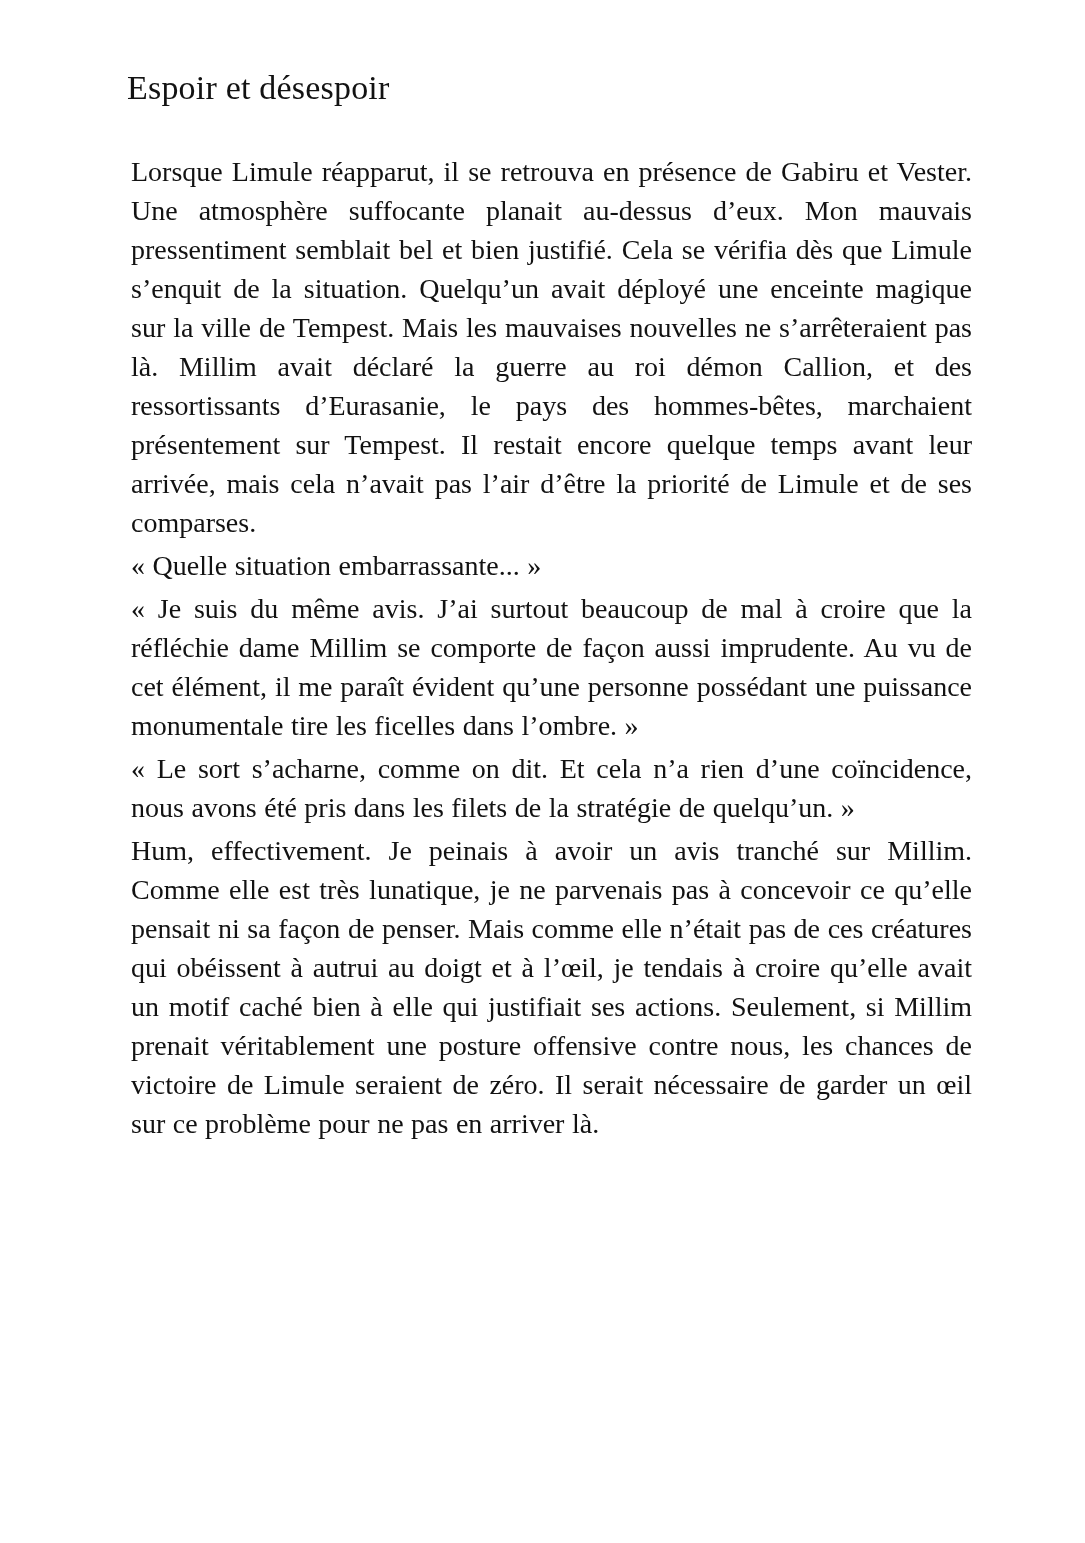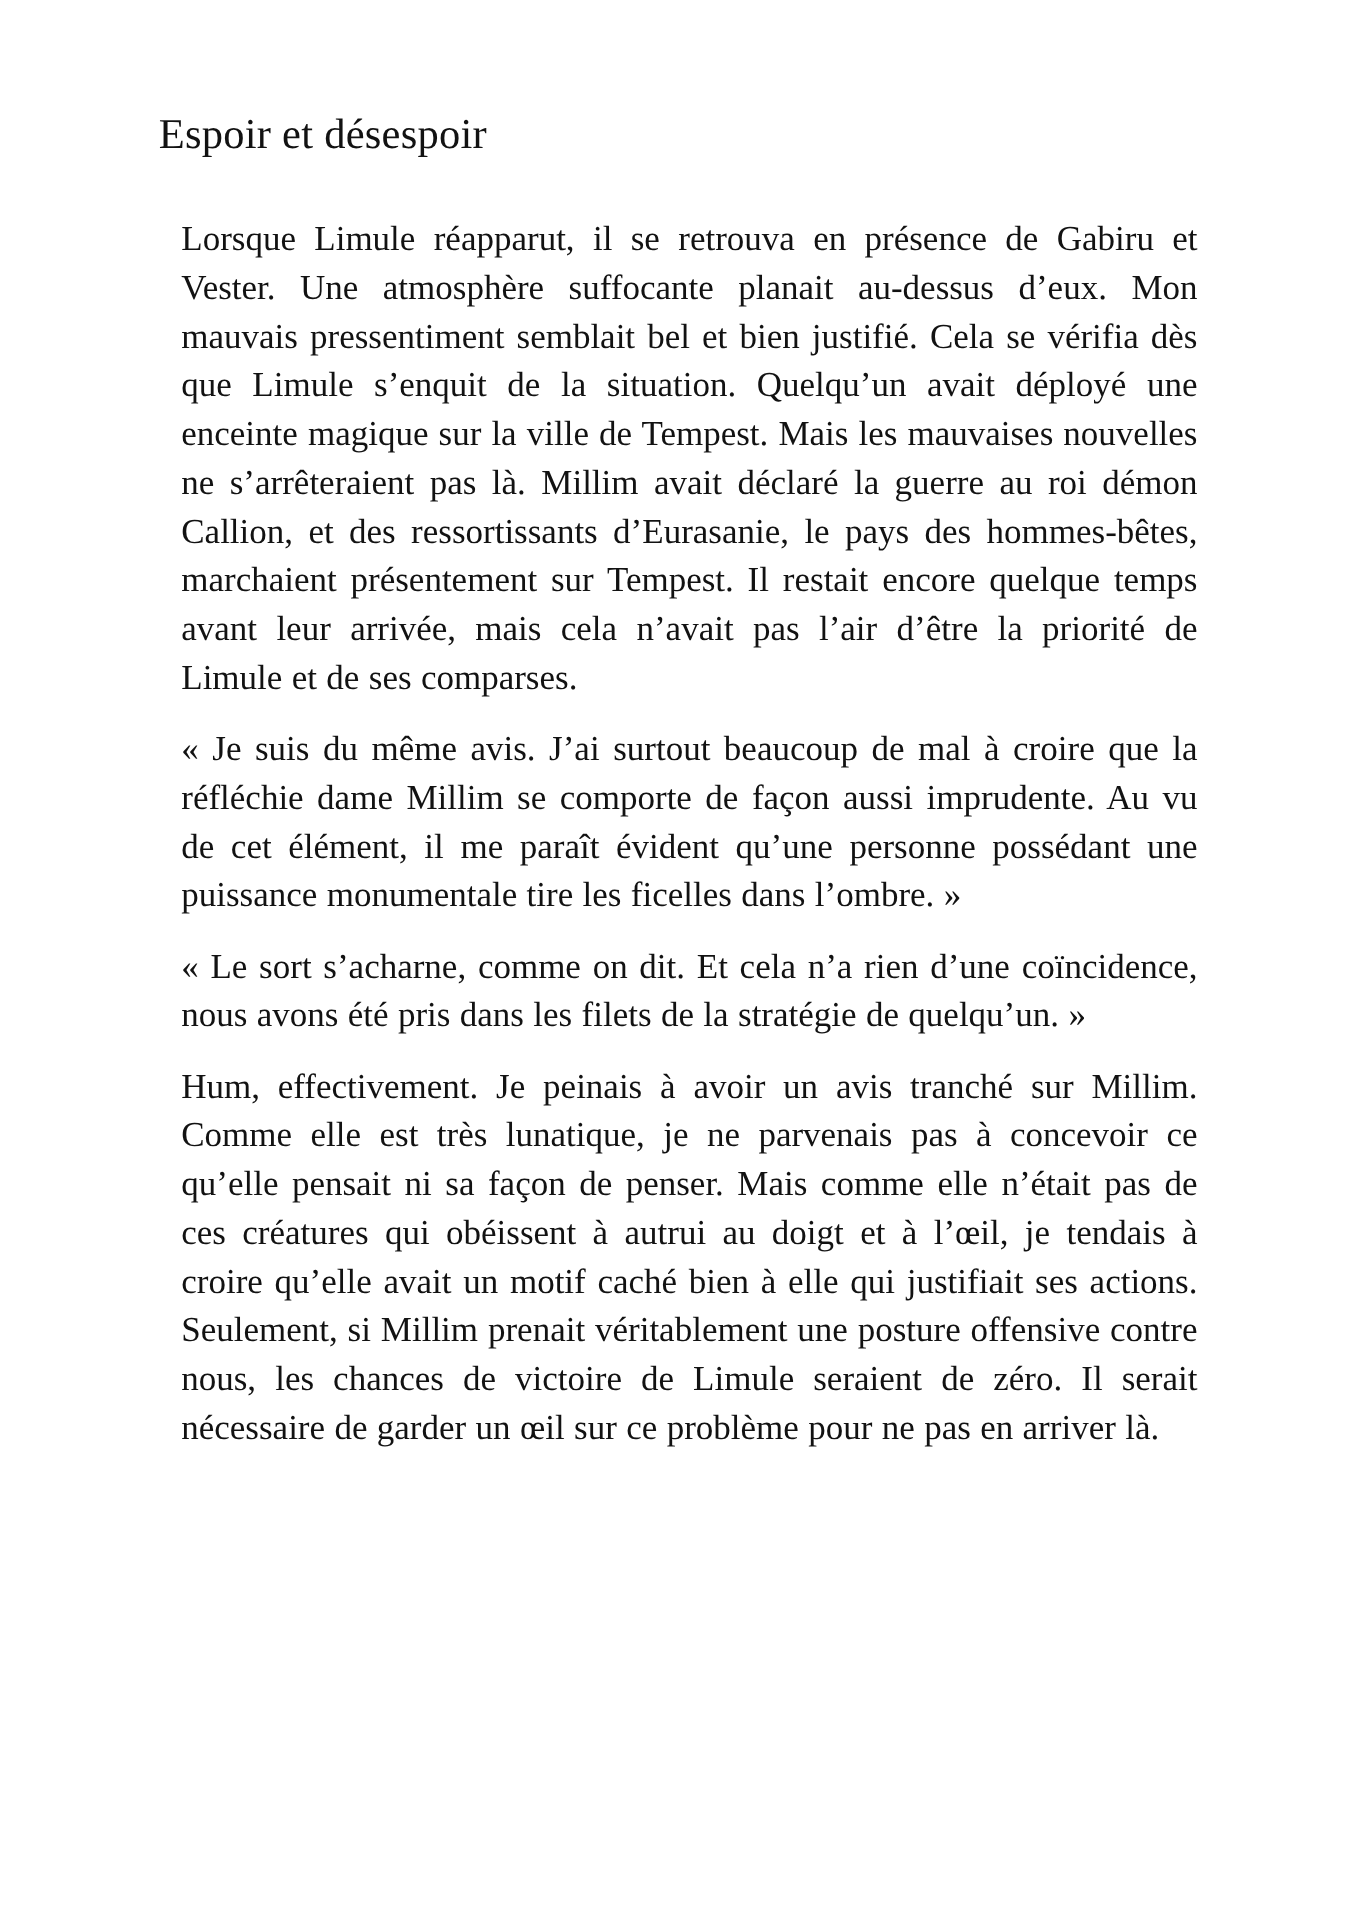--- a/index.html
+++ b/index.html
@@ -11,48 +11,49 @@
     width: 1085px;
     height: 1543px;
     overflow: hidden;
     font-family: "Liberation Serif", "DejaVu Serif", serif;
     color: #121212;
   }
   .page {
     box-sizing: border-box;
     width: 1085px;
     height: 1543px;
-    padding: 88px 109px 0 127px;
+    padding: 68px 109px 0 127px;
     background: #ffffff;
   }
   .chapter-title {
     font-size: 34px;
     font-weight: normal;
     line-height: 40px;
     margin: 0 0 44px 0;
     letter-spacing: 0.2px;
   }
   .body-text p {
     font-size: 28px;
     line-height: 39px;
-    margin: 18px;
+    margin: 4px;
     text-align: justify;
     text-justify: inter-word;
     hyphens: none;
     word-spacing: 0.5px;
   }
   .body-text p.scene-break {
     margin-top: 51px;
   }
 </style>
 </head>
 <body>
 
 <div class="page">
   <h1 class="chapter-title">Espoir et désespoir</h1>
 
   <div class="body-text">
     <p>Lorsque Limule réapparut, il se retrouva en présence de Gabiru et Vester. Une atmosphère suffocante planait au-dessus d’eux. Mon mauvais pressentiment semblait bel et bien justifié. Cela se vérifia dès que Limule s’enquit de la situation. Quelqu’un avait déployé une enceinte magique sur la ville de Tempest. Mais les mauvaises nouvelles ne s’arrêteraient pas là. Millim avait déclaré la guerre au roi démon Callion, et des ressortissants d’Eurasanie, le pays des hommes-bêtes, marchaient présentement sur Tempest. Il restait encore quelque temps avant leur arrivée, mais cela n’avait pas l’air d’être la priorité de Limule et de ses comparses.</p>
+    <p>«&nbsp;Quelle situation embarrassante...&nbsp;»</p>
     <p>«&nbsp;Je suis du même avis. J’ai surtout beaucoup de mal à croire que la réfléchie dame Millim se comporte de façon aussi imprudente. Au vu de cet élément, il me paraît évident qu’une personne possédant une puissance monumentale tire les ficelles dans l’ombre.&nbsp;»</p>
     <p>«&nbsp;Le sort s’acharne, comme on dit. Et cela n’a rien d’une coïncidence, nous avons été pris dans les filets de la stratégie de quelqu’un.&nbsp;»</p>
     <p>Hum, effectivement. Je peinais à avoir un avis tranché sur Millim. Comme elle est très lunatique, je ne parvenais pas à concevoir ce qu’elle pensait ni sa façon de penser. Mais comme elle n’était pas de ces créatures qui obéissent à autrui au doigt et à l’œil, je tendais à croire qu’elle avait un motif caché bien à elle qui justifiait ses actions. Seulement, si Millim prenait véritablement une posture offensive contre nous, les chances de victoire de Limule seraient de zéro. Il serait nécessaire de garder un œil sur ce problème pour ne pas en arriver là.</p>
   </div>
 </div>
 
 </body></html>

